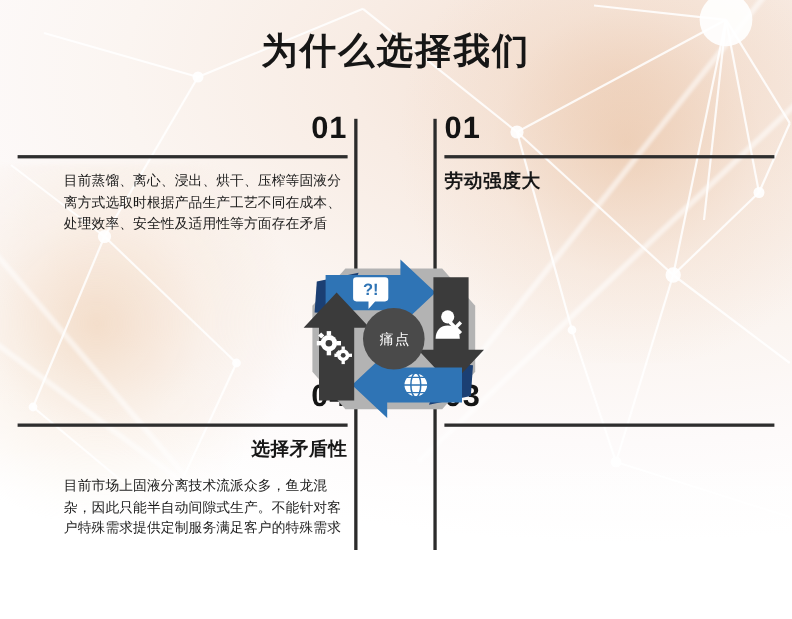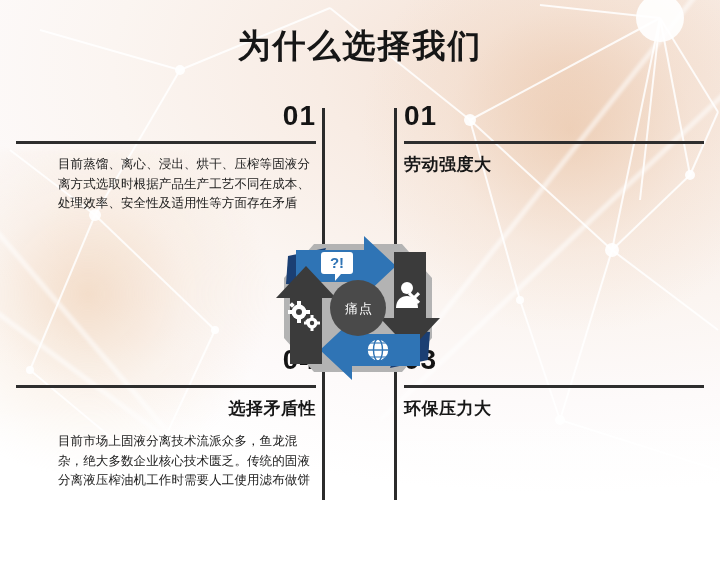--- a/index.html
+++ b/index.html
@@ -172,27 +172,26 @@
   <div class="quad q-right q2">
     <div class="num">01</div>
     <div class="rule"></div>
     <div class="sub">劳动强度大</div>
   </div>
 
   <div class="quad q-left q4">
     <div class="num">04</div>
     <div class="rule"></div>
     <div class="sub">选择矛盾性</div>
-    <div class="body">目前市场上固液分离技术流派众多，鱼龙混杂，绝大多数企业核心技术匮乏。传统的固液分离液压榨油机工作时需要人工使用滤布做饼</div>
+    <div class="body">目前市场上固液分离技术流派众多，鱼龙混杂，因此只能半自动间隙式生产。不能针对客户特殊需求提供定制服务满足客户的特殊需求</div>
   </div>
 
   <div class="quad q-right q3">
     <div class="num">03</div>
     <div class="rule"></div>
-    <div class="sub">环保压力大</div>
   </div>
 
   <div class="cycle">
     <svg width="180" height="160" viewBox="0 0 180 160">
 
       <polygon points="46,16 134,16 164,50 164,110 134,144 46,144 16,110 16,50" fill="#b3b3b3"></polygon>
 
       <polygon points="20,28 58,20 44,58 18,56" fill="#1b3f73"></polygon>
       <polygon points="160,132 122,140 136,102 162,104" fill="#1b3f73"></polygon>
 

